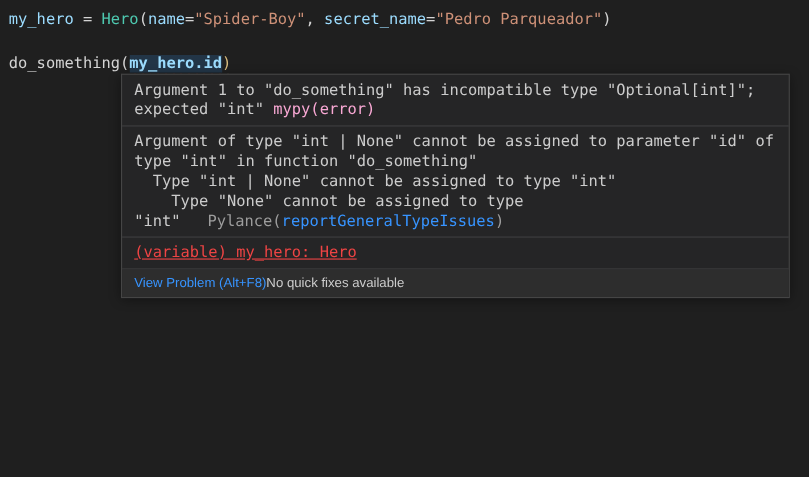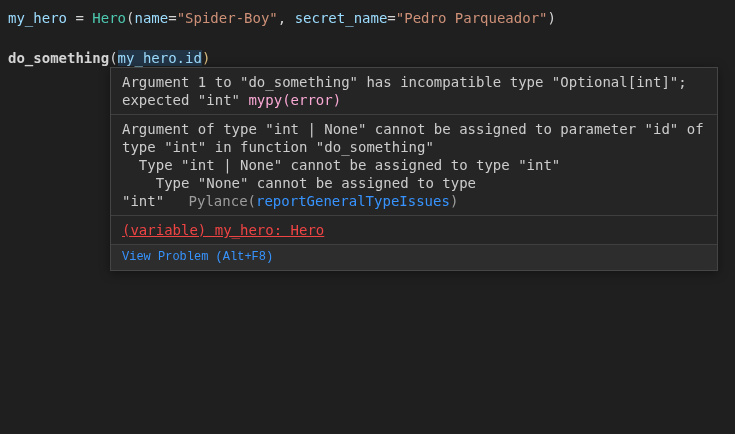--- a/index.html
+++ b/index.html
@@ -16,20 +16,21 @@
     font-size: 14px; color: var(--code);
   }
 
   .fx-highlight { background: var(--highlight-bg); }
   .fx-squiggle-error {
     text-decoration-line: underline;
     text-decoration-style: wavy;
     text-decoration-color: var(--error);
     text-decoration-thickness: 1px;
     text-underline-offset: 4px;
+    font-weight: bold;
   }
   .fx-squiggle-warn {
     text-decoration-line: underline;
     text-decoration-style: wavy;
     text-decoration-color: var(--warning);
     text-decoration-thickness: 1px;
     text-underline-offset: 4px;
   }
   .fx-underline { text-underline-offset: 3px; }
 
@@ -43,49 +44,50 @@
   }
   .hover-section {
     padding: 5px 11px;
     border-bottom: 1px solid #3f3f40;
   }
   .hover-line { line-height: 18px; white-space: pre-wrap; color: var(--fg); }
 
   .hover-status {
     background: var(--status-bg);
     padding: 5px 11px 6px 11px;
-    font-family: Liberation Mono, monospace;
+    font-family: Liberation Sans, sans-serif;
     font-size: 12px;
     display: flex; align-items: center; 
     color: var(--fg);
   }
   .hover-status a { color: var(--link); text-decoration: none; cursor: pointer; }
 </style>
 </head>
 <body>
 
 <div class="editor">
   <div class="code">
     <div class="code-line"><span style="color: rgb(156, 220, 254);">my_hero</span><span style="color: rgb(212, 212, 212);"> = </span><span style="color: rgb(78, 201, 176);">Hero</span><span style="color: rgb(212, 212, 212);">(</span><span style="color: rgb(156, 220, 254);">name</span><span style="color: rgb(212, 212, 212);">=</span><span style="color: rgb(206, 145, 120);">"Spider-Boy"</span><span style="color: rgb(212, 212, 212);">, </span><span style="color: rgb(156, 220, 254);">secret_name</span><span style="color: rgb(212, 212, 212);">=</span><span style="color: rgb(206, 145, 120);">"Pedro Parqueador"</span><span style="color: rgb(212, 212, 212);">)</span></div>
     <div class="code-line"></div>
-    <div class="code-line"><span style="color: rgb(212, 212, 212); font-weight: bold;">do_something</span><span style="color: rgb(212, 212, 212);">(</span><span class="fx-highlight fx-squiggle-error" style="color: rgb(156, 220, 254);">my_hero.id</span><span class="fx-squiggle-warn" style="color: rgb(215, 186, 125);">)</span></div>
+    <div class="code-line"><span style="color: rgb(212, 212, 212);">do_something</span><span style="color: rgb(212, 212, 212);">(</span><span class="fx-highlight fx-squiggle-error" style="color: rgb(156, 220, 254);">my_hero.id</span><span class="fx-squiggle-warn" style="color: rgb(215, 186, 125);">)</span></div>
   </div>
 
   <div class="hover-popup">
     <div class="hover-section">
         <div class="hover-line"><span style="color: rgb(204, 204, 204);">Argument 1 to "do_something" has incompatible type "Optional[int]";</span></div>
         <div class="hover-line"><span style="color: rgb(204, 204, 204);">expected "int" </span><span style="color: #f9a8d4;">mypy(error)</span></div>
       </div>
     <div class="hover-section">
         <div class="hover-line"><span style="color: rgb(204, 204, 204);">Argument of type "int | None" cannot be assigned to parameter "id" of</span></div>
         <div class="hover-line"><span style="color: rgb(204, 204, 204);">type "int" in function "do_something"</span></div>
         <div class="hover-line"><span style="color: rgb(204, 204, 204);">  Type "int | None" cannot be assigned to type "int"</span></div>
         <div class="hover-line"><span style="color: rgb(204, 204, 204);">    Type "None" cannot be assigned to type</span></div>
         <div class="hover-line"><span style="color: rgb(204, 204, 204);">"int" </span><span style="color: rgb(157, 157, 157); margin-left: 16px;">Pylance(</span><span class="fx-underline" style="color: rgb(55, 148, 255);">reportGeneralTypeIssues</span><span style="color: rgb(157, 157, 157);">)</span></div>
       </div>
     <div class="hover-section">
         <div class="hover-line"><span style="color: #ef4444; text-decoration: underline;">(variable) my_hero: Hero</span></div>
       </div>
     <div class="hover-status">
       <a>View Problem (Alt+F8)</a>
+      <span>No quick fixes available</span>
     </div>
   </div>
 </div>
 
 </body></html>

